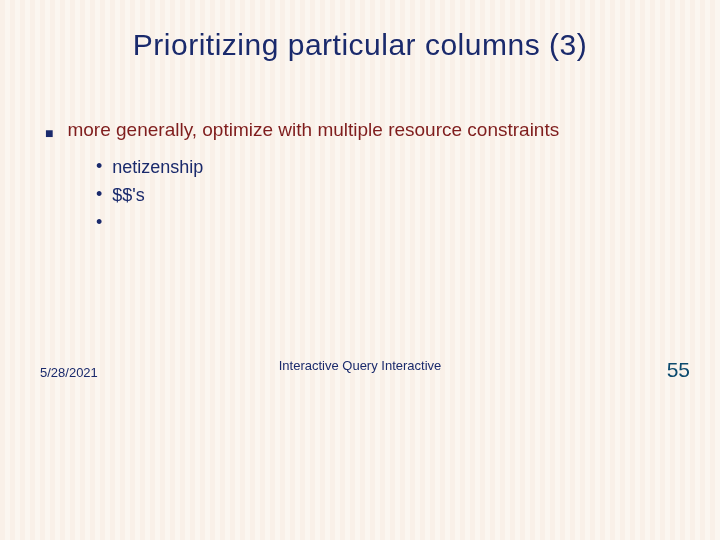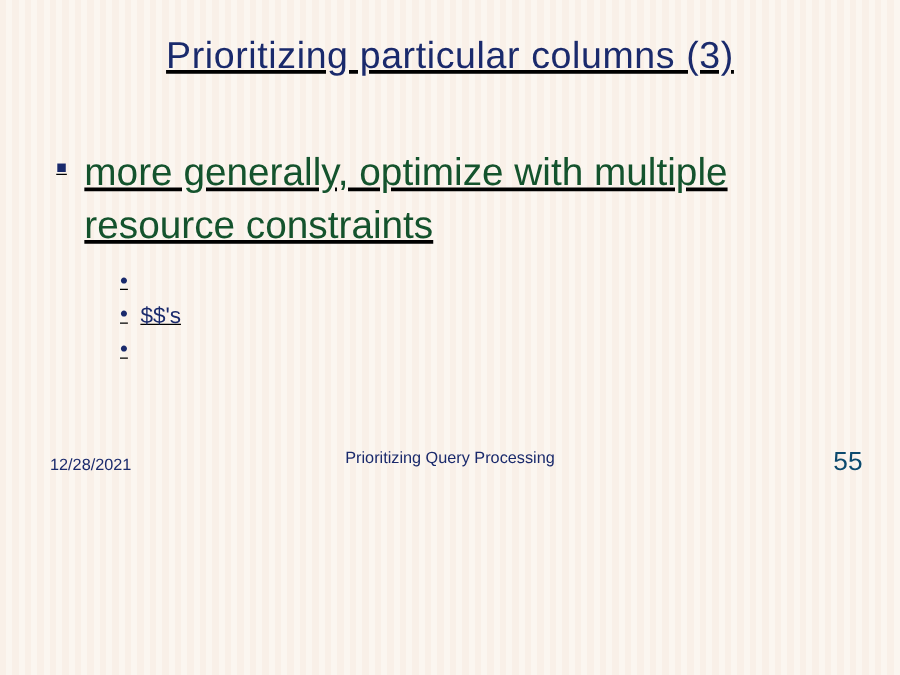--- a/index.html
+++ b/index.html
@@ -13,21 +13,20 @@
       #fbf6f0 5px,
       #fbf6f0 10px
     );
     position: relative;
   }
   .slide {
     width: 720px;
     height: 396px;
     position: relative;
     padding: 20px 40px 0 40px;
-    text-decoration: underline;
   }
   .title {
     color: #1a2a6c;
     font-size: 30px;
     font-weight: 400;
     text-align: center;
     margin-top: 8px;
     margin-bottom: 55px;
     letter-spacing: 0.5px;
   }
@@ -38,22 +37,22 @@
     margin-bottom: 12px;
   }
   .main-bullet .sq {
     color: #1a2a6c;
     font-size: 14px;
     margin-right: 14px;
     margin-top: 8px;
     flex-shrink: 0;
   }
   .main-bullet .txt {
-    color: #14532d;
-    font-size: 31px;
+    color: #7f1d1d;
+    font-size: 19px;
     line-height: 1.35;
   }
   .sub-list {
     margin-left: 56px;
     margin-top: 10px;
   }
   .sub-bullet {
     display: flex;
     align-items: flex-start;
     margin-bottom: 4px;
@@ -103,28 +102,29 @@
   <h1 class="title">Prioritizing particular columns (3)</h1>
 
   <div class="main-bullet">
     <span class="sq">■</span>
     <span class="txt">more generally, optimize with multiple resource constraints</span>
   </div>
 
   <div class="sub-list">
     <div class="sub-bullet">
       <span class="dot">•</span>
+      <span class="txt">netizenship</span>
     </div>
     <div class="sub-bullet">
       <span class="dot">•</span>
       <span class="txt">$$'s</span>
     </div>
     <div class="sub-bullet">
       <span class="dot">•</span>
     </div>
   </div>
 
   <div class="footer">
-    <span class="date">12/28/2021</span>
-    <span class="center">Prioritizing Query Processing</span>
+    <span class="date">5/28/2021</span>
+    <span class="center">Interactive Query Interactive</span>
     <span class="num">55</span>
   </div>
 </div>
 
 </body></html>

